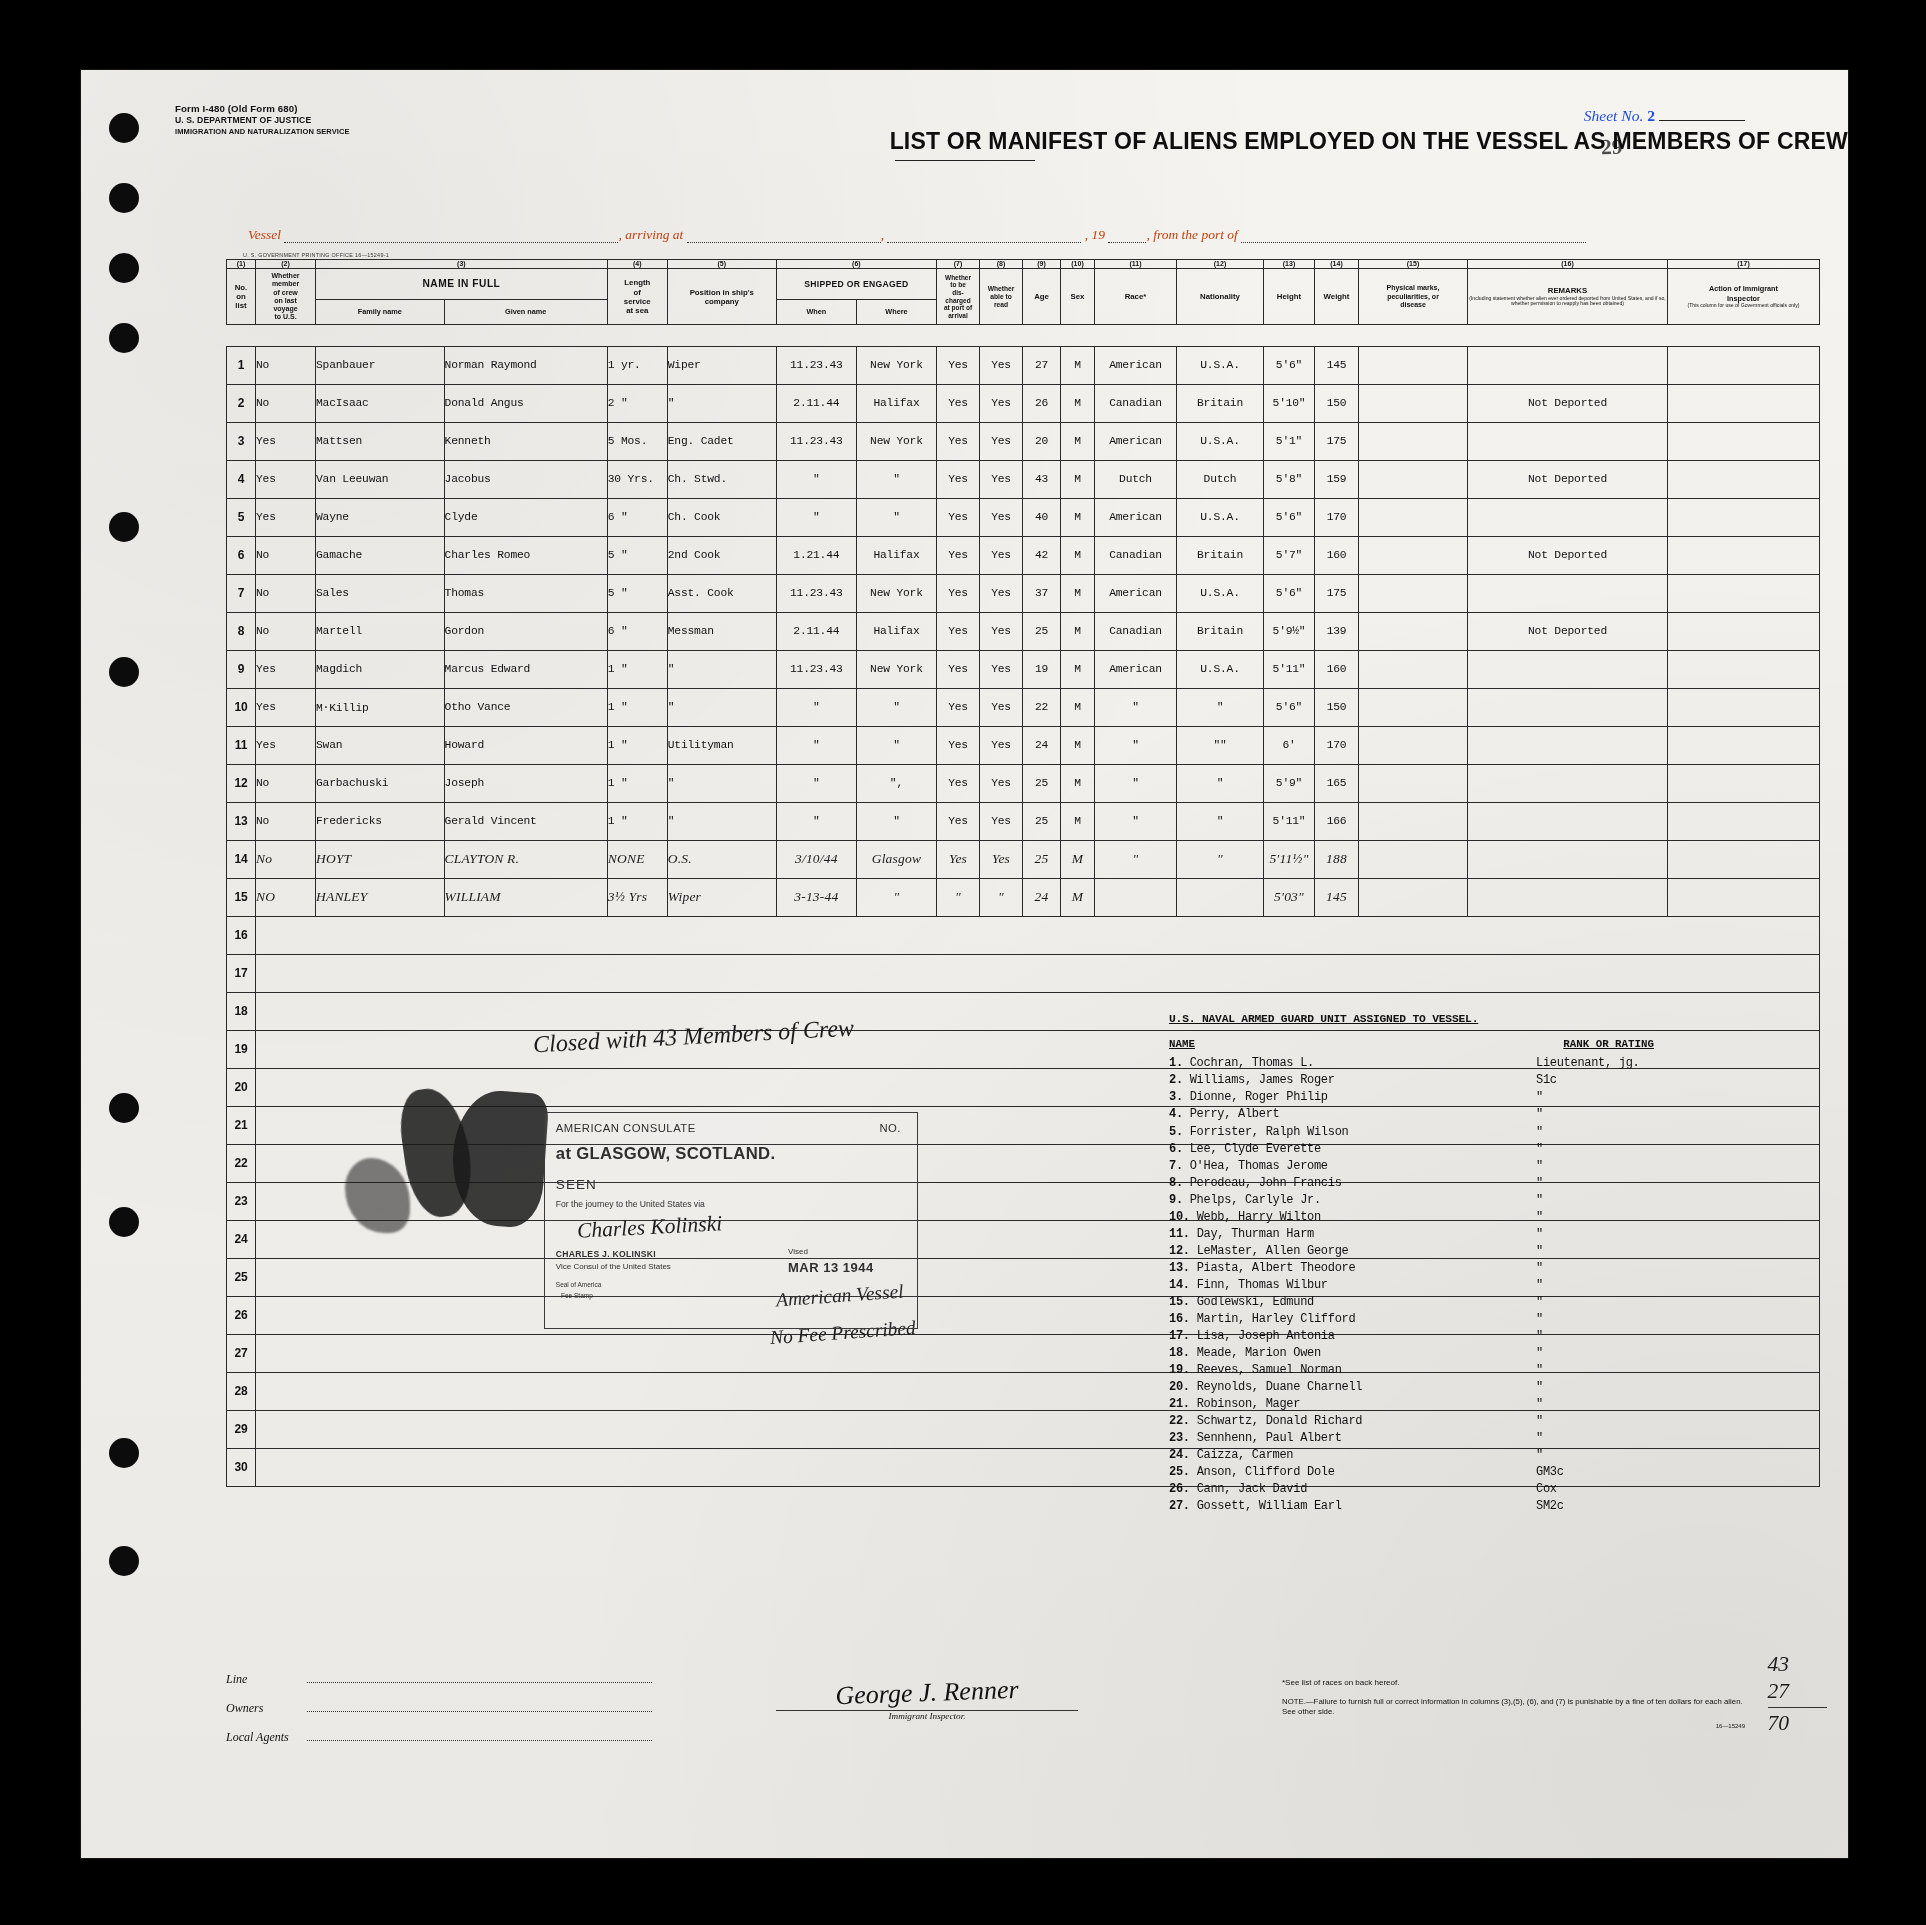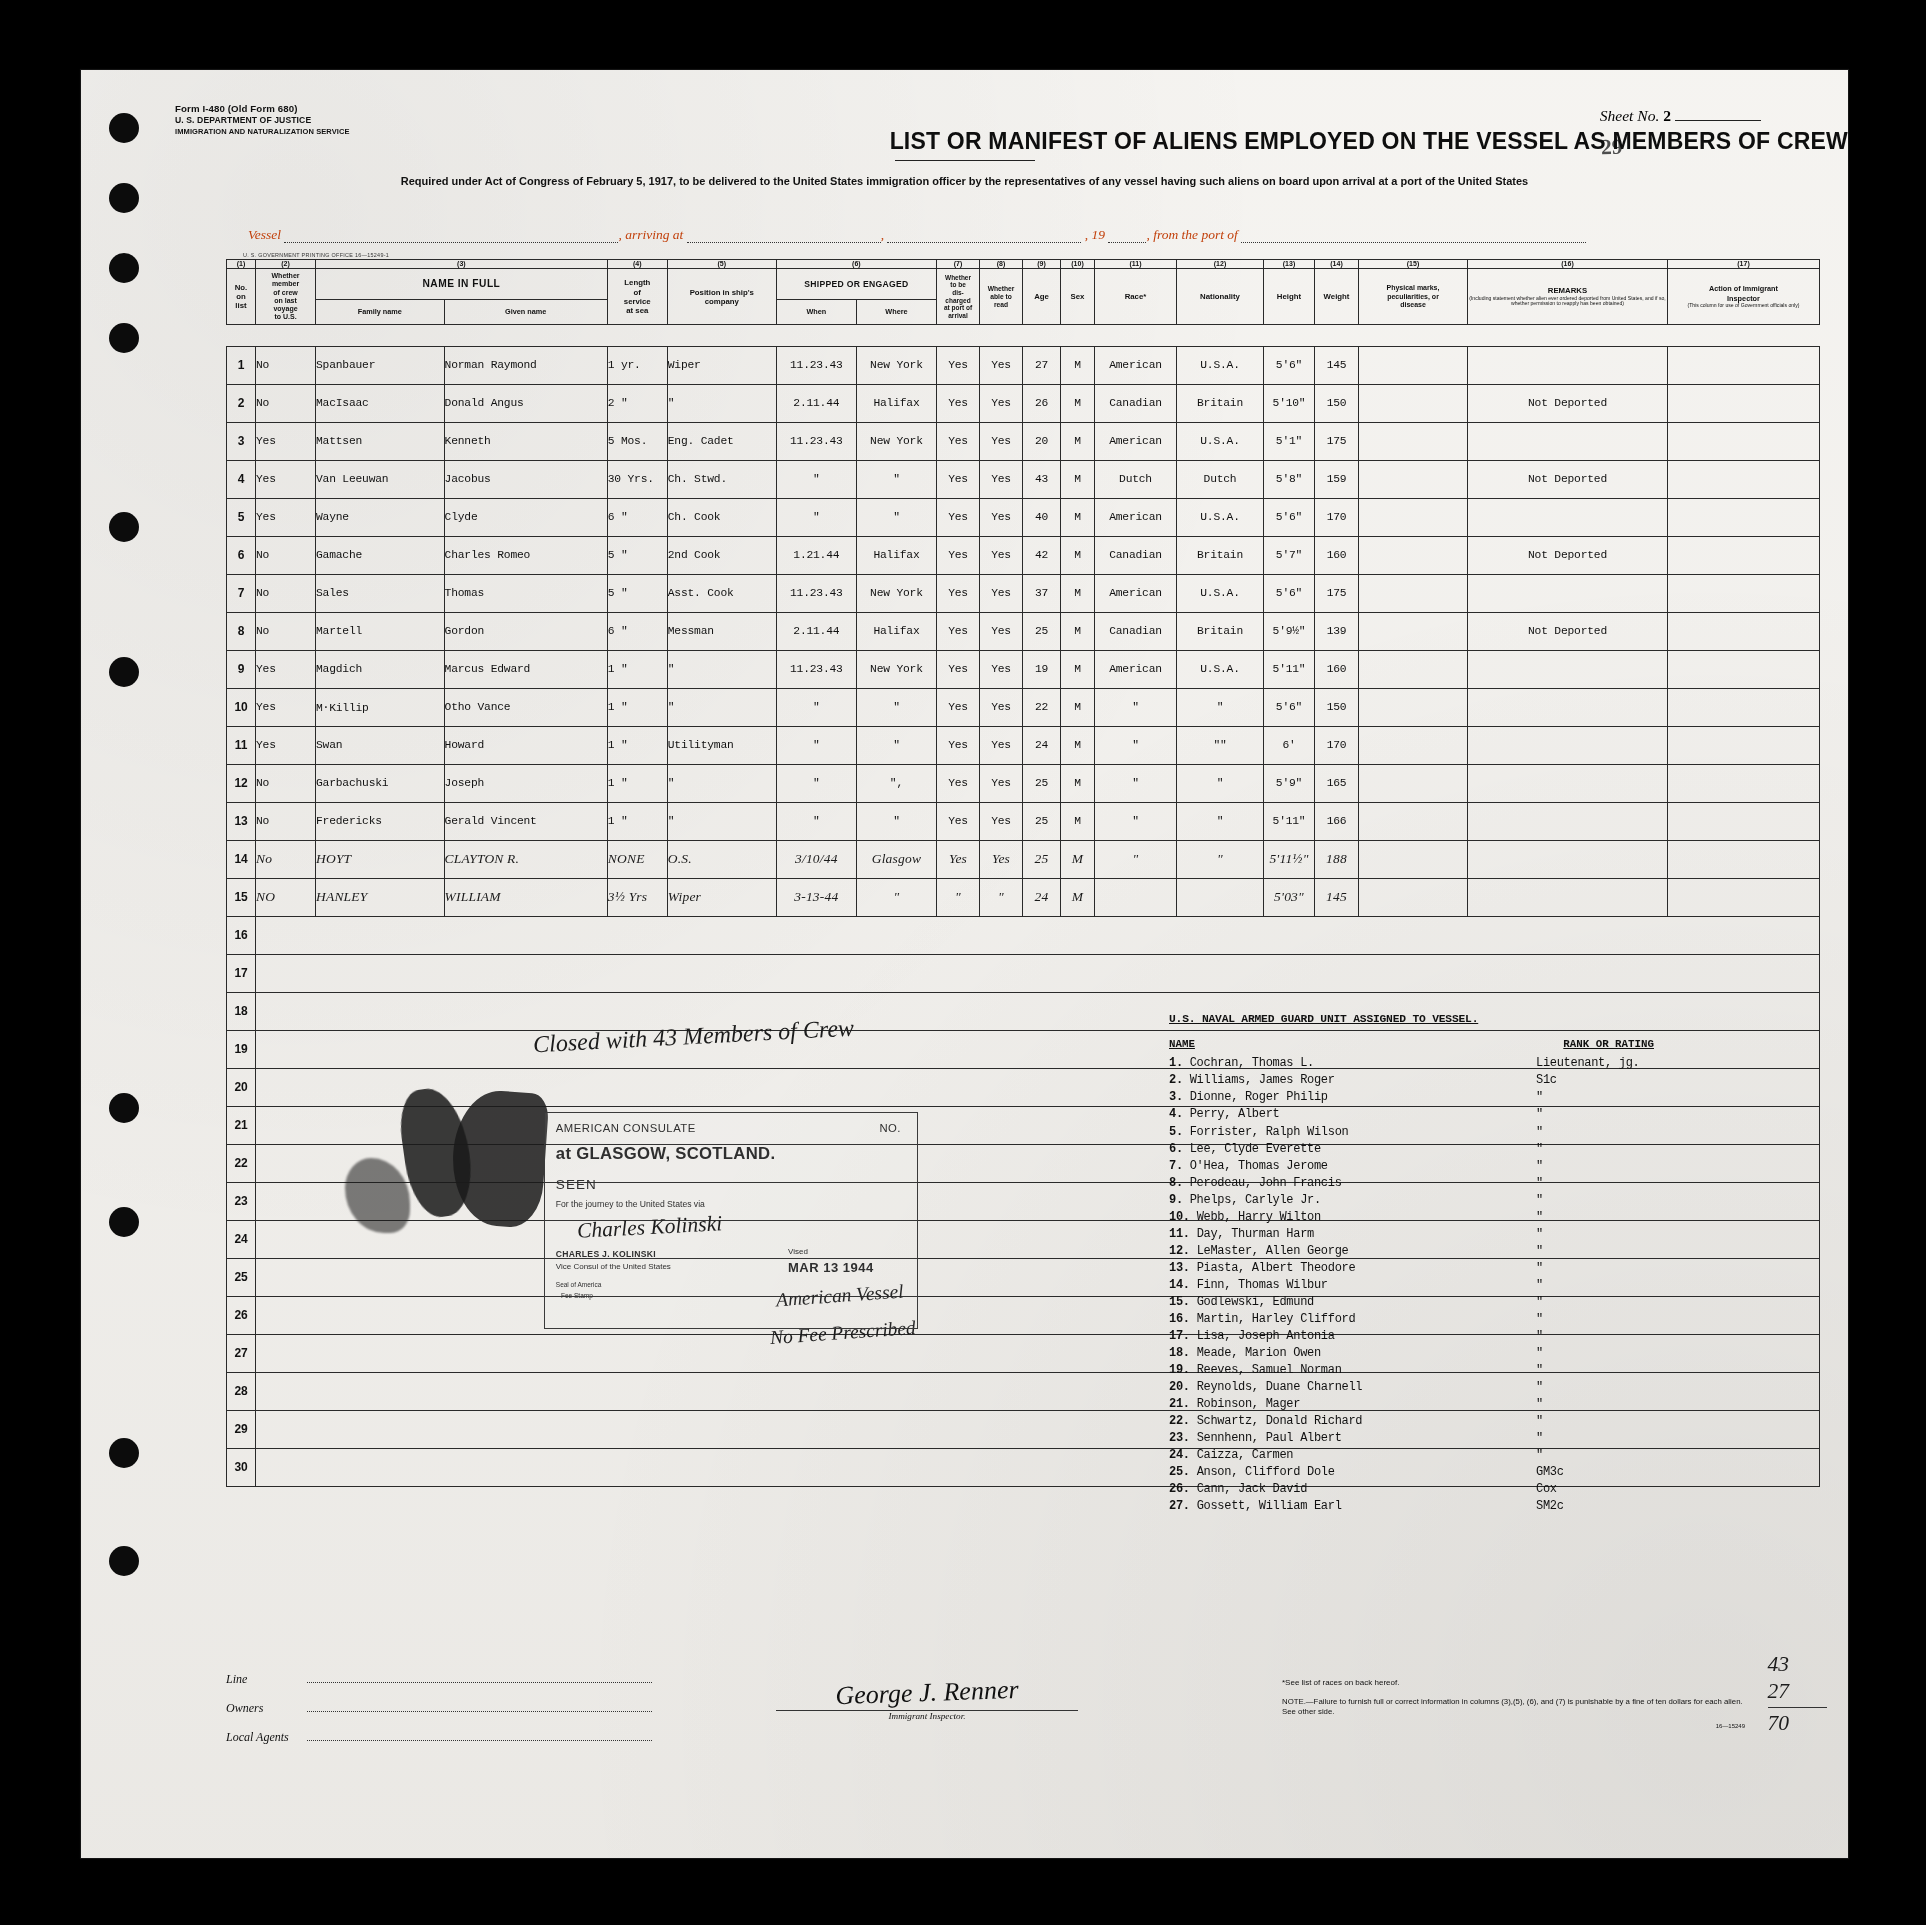--- a/index.html
+++ b/index.html
@@ -37,22 +37,22 @@
   
   .formcode {
     position:absolute; left:94px; top:32px;
     font-size: 9.2px; line-height: 1.35; font-weight: bold; color:#111;
     letter-spacing: 0.1px;
   }
   .formcode .l1 { font-size:9.7px; }
   .formcode .l2 { font-size:8.6px; }
   .formcode .l3 { font-size:7.5px;text-align:center; }
   .sheetno {
-    position:absolute; right:87px; top:37px;
-    font-size: 15.6px; font-style: italic; color:#000000; font-family:"Liberation Serif", serif;
+    position:absolute; right:103px; top:37px;
+    font-size: 15.6px; font-style: italic; color:#1d4ed8; font-family:"Liberation Serif", serif;
   }
   .sheetno .num { font-style: normal; font-weight:bold; }
   .sheetline { display:inline-block; width:86px; border-bottom:1.1px solid #222; }
   .stampnum {
     position:absolute; right:226px; top:65px;
     font-size: 21.5px; font-weight:bold; color:#4d4d4d;
     font-family:"Liberation Serif", serif;
     transform: rotate(-2deg);
   }
   h1.title {
@@ -226,21 +226,20 @@
   <div class="sheetno">
     <span>Sheet No.</span>
     <span class="num">2</span>
     <span class="sheetline"></span>
   </div>
 
   <div class="stampnum">29</div>
 
   <h1 class="title">LIST OR MANIFEST OF ALIENS EMPLOYED ON THE VESSEL AS MEMBERS OF CREW</h1>
   <div class="titlerule"></div>
-  <div class="subtitle">Required under Act of Congress of February 5, 1917, to be delivered to the United States immigration officer by the representatives of any vessel having such aliens on board upon arrival at a port of the United States</div>
 
   <div class="vesselline">
     <span>Vessel</span>
     <span class="dots" style="width:334px"></span>,
     <span>arriving at</span>
     <span class="dots" style="width:194px"></span>,
     <span class="dots" style="width:194px"></span>
     <span>, 19</span>
     <span class="dots" style="width:38px"></span>,
     <span>from the port of</span>

